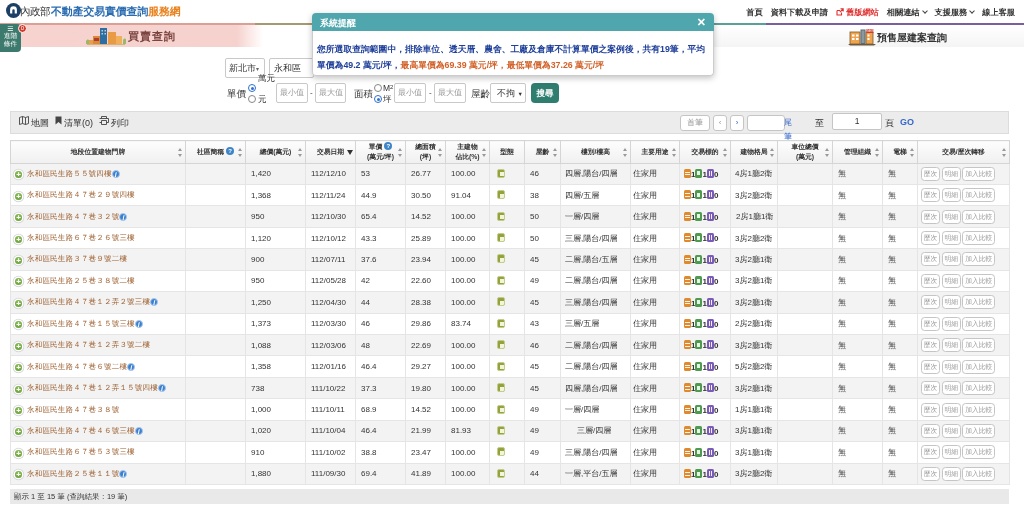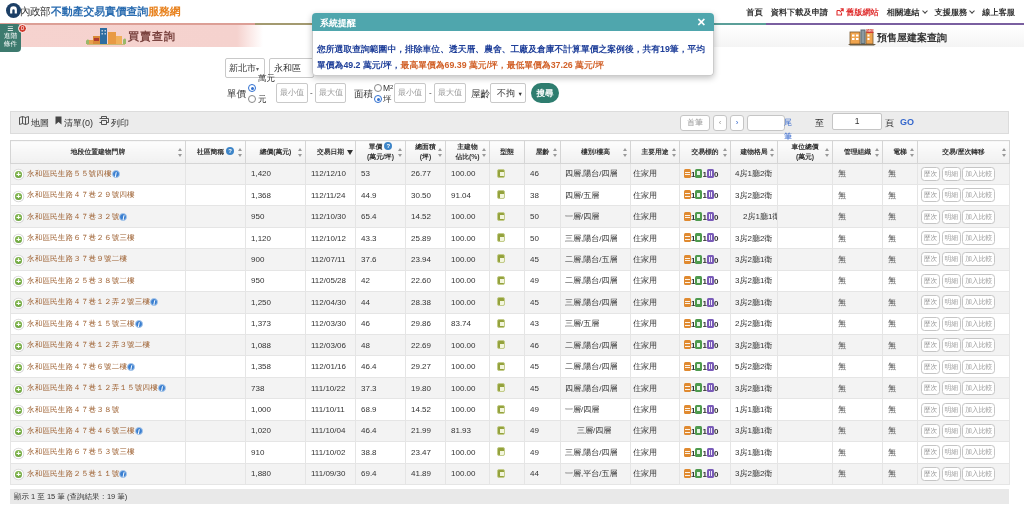--- a/index.html
+++ b/index.html
@@ -165,21 +165,21 @@
 <div class="abs lbl" style="left:354px;top:88px;">面積</div>
 <div class="abs radio" style="left:374px;top:84px;"></div>
 <div class="abs rlbl" style="left:383px;top:83px;">M<span style="font-size:6px;vertical-align:2px;">2</span></div>
 <div class="abs radio on" style="left:374px;top:95px;"></div>
 <div class="abs rlbl" style="left:383px;top:94px;">坪</div>
 <div class="abs inputbox" style="left:394px;top:83px;width:32px;height:20px;line-height:18px;padding-left:3px;">最小值</div>
 <div class="abs lbl" style="left:429px;top:88px;font-size:8px;">-</div>
 <div class="abs inputbox" style="left:434px;top:83px;width:32px;height:20px;line-height:18px;padding-left:3px;">最大值</div>
 <div class="abs lbl" style="left:471px;top:88px;">屋齡</div>
 <div class="abs inputbox sel" style="left:490px;top:83px;width:36px;height:20px;line-height:18px;padding-left:6px;">不拘 <span style="font-size:5.5px;color:#333;">▼</span></div>
-<div class="abs" style="left:531px;top:83px;width:28px;height:20px;background:#2e7d6f;border-radius:10px;color:#fff;font-size:8.5px;font-weight:bold;text-align:center;line-height:20px;">搜尋</div>
+<div class="abs" style="left:531px;top:83px;width:28px;height:20px;background:#2e7d6f;border-radius:4px;color:#fff;font-size:8.5px;font-weight:bold;text-align:center;line-height:20px;">搜尋</div>
 
 <div class="abs" id="toolbar"></div>
 <svg class="abs" style="left:19px;top:116px;width:10px;height:9px;" viewBox="0 0 10 9">
     <path d="M0.5 1.5 3.5 0.5 6.5 1.5 9.5 0.5 V7.5 L6.5 8.5 3.5 7.5 0.5 8.5 Z M3.5 0.5 V7.5 M6.5 1.5 V8.5" fill="none" stroke="#444" stroke-width="0.9"></path>
   </svg>
 <div class="abs tbit" style="left:31px;">地圖</div>
 <svg class="abs" style="left:55px;top:116px;width:7px;height:9px;" viewBox="0 0 7 9">
     <path d="M0.5 0.5 h6 v8 l-3 -2.5 -3 2.5 z" fill="#444"></path>
   </svg>
 <div class="abs tbit" style="left:64px;">清單(0)</div>
@@ -281,21 +281,21 @@
 <td>950</td>
 <td>112/10/30</td>
 <td>65.4</td>
 <td>14.52</td>
 <td>100.00</td>
 <td style="padding-left:7px;"><span class="typic"></span></td>
 <td>50</td>
 <td style="padding-left:4px;">一層/四層</td>
 <td style="padding-left:2px;">住家用</td>
 <td style="padding-left:4px;"><span class="tgt o"></span><b>1</b><span class="tgt g"></span><b>1</b><span class="tgt p"></span><b>0</b></td>
-<td style="padding-left:12px;margin-left:36px;">2房1廳1衛</td>
+<td style="padding-left:5px;margin-left:36px;">2房1廳1衛</td>
 <td></td>
 <td>無</td>
 <td>無</td>
 <td style="padding-left:3px;"><span class="abtn">歷次</span><span class="abtn">明細</span><span class="abtn">加入比較</span></td>
 </tr>
 <tr class="even">
 <td style="padding-left:2px;"><span class="plus">+</span><span class="addr">永和區民生路６７巷２６號三樓</span></td>
 <td></td>
 <td>1,120</td>
 <td>112/10/12</td>

